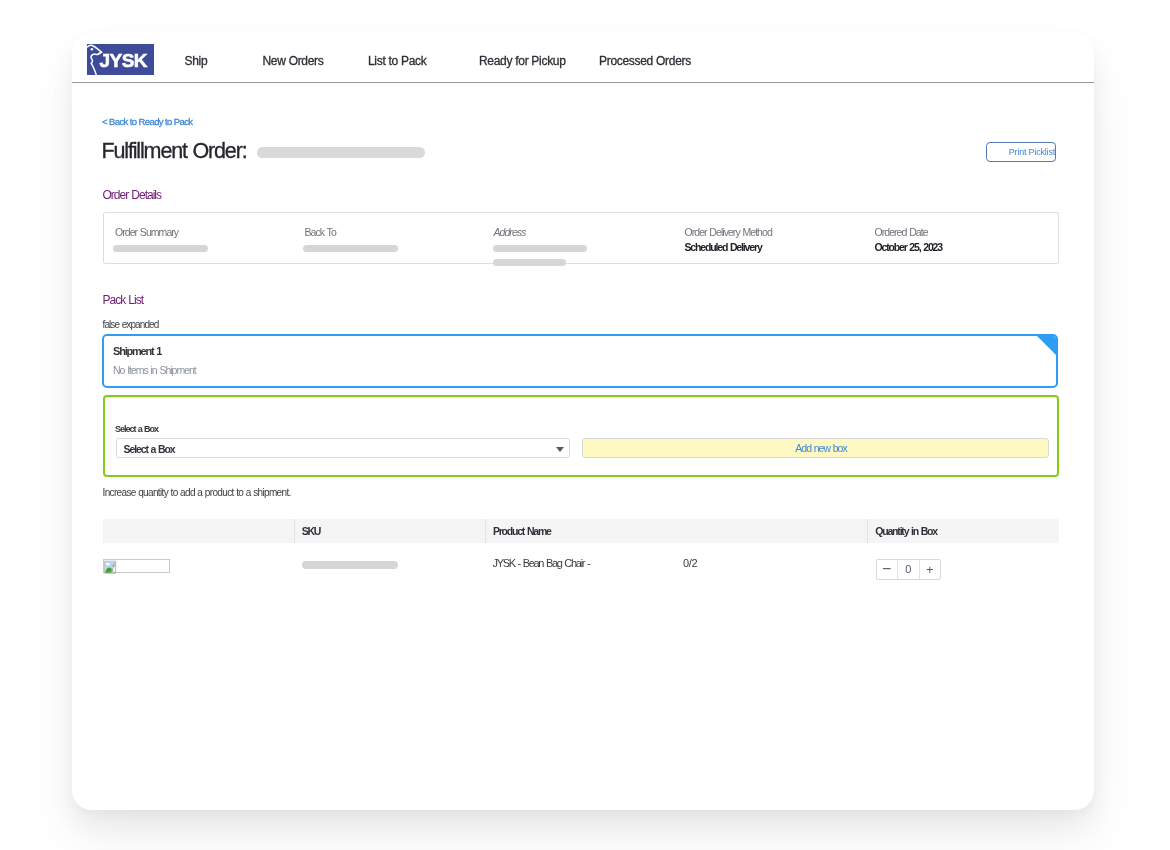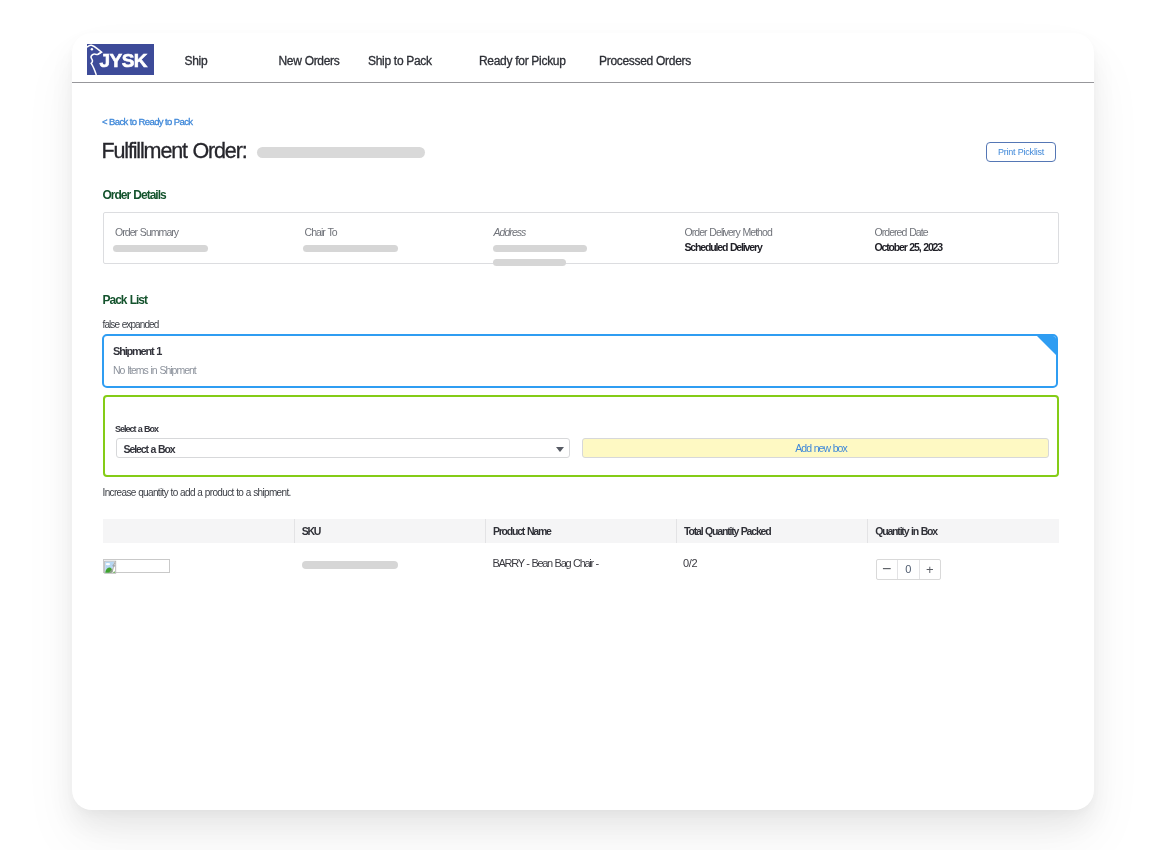--- a/index.html
+++ b/index.html
@@ -10,22 +10,22 @@
   box-shadow: 0 4px 9px rgba(0,0,0,0.025), 0 15px 26px rgba(0,0,0,0.055), 0 30px 55px rgba(0,0,0,0.055);
 }
 .abs { position:absolute; }
 
 .hdr { position:absolute; left:0; top:0; width:100%; height:49.5px; border-bottom:1px solid #97979b; }
 .nav { position:absolute; top:20.5px; font-size:12px; letter-spacing:-0.3px; color:#2d2f36; line-height:14px; -webkit-text-stroke:0.3px #2d2f36; }
 
 .backlink { position:absolute; left:30px; top:82.7px; font-size:9.5px; letter-spacing:-0.6px; color:#3f88d9; -webkit-text-stroke:0.3px #3f88d9; }
 .h1 { word-spacing:0.8px;  position:absolute; left:29.5px; top:106px; font-size:21.5px; letter-spacing:-1.15px; font-weight:500; color:#26262c; -webkit-text-stroke:0.3px #26262c; }
 .titlepill { position:absolute; left:185px; top:114px; width:168px; height:11px; border-radius:6px; background:#d9d9d9; }
-.printbtn { position:absolute; left:914px; top:109px; width:70px; height:20px; border:1px solid #5577b5; border-radius:4px; font-size:9px; letter-spacing:-0.2px; color:#3f88d9; text-align:center; line-height:19px; }
-.sechead { word-spacing:0.8px;  position:absolute; font-size:12px; font-weight:bold; color:#14532d; letter-spacing:-1.0px; }
+.printbtn { position:absolute; left:914px; top:109px; width:70px; height:20px; border:1px solid #5577b5; border-radius:4px; font-size:9px; letter-spacing:-0.2px; color:#3f88d9; text-align:right; line-height:19px; }
+.sechead { word-spacing:0.8px;  position:absolute; font-size:12px; font-weight:normal; color:#701a75; letter-spacing:-1.0px; }
 
 .obox { position:absolute; left:30.5px; top:179px; width:956px; height:52px; border:1px solid #dcdde0; border-radius:2px; }
 .lbl { word-spacing:0.8px;  position:absolute; top:12.5px; font-size:10.5px; color:#70737a; letter-spacing:-0.95px; }
 .pill { position:absolute; height:7.5px; border-radius:4px; background:#d6d6d6; }
 .bval { word-spacing:0.9px;  position:absolute; top:28px; font-size:10.5px; font-weight:bold; color:#202027; letter-spacing:-1.15px; }
 
 .falseexp { word-spacing:0.7px;  position:absolute; left:30.5px; top:285.8px; font-size:10px; letter-spacing:-0.9px; color:#3b3e45; }
 .ship { position:absolute; left:30px; top:301px; width:956px; height:54px; border:2px solid #2f9df2; border-radius:5px; background:#fff; overflow:hidden; }
 .ship .tri { position:absolute; right:-1px; top:-1px; width:0; height:0; border-top:21px solid #2f9df2; border-left:21px solid transparent; }
 .shipname { word-spacing:0.9px;  position:absolute; left:9px; top:8.5px; font-size:11px; letter-spacing:-1.2px; font-weight:bold; color:#33343c; }
@@ -56,36 +56,36 @@
   <div class="hdr">
     <svg class="abs" style="left:15px; top:11px;" width="67" height="31" viewBox="0 0 67 31">
       <rect x="0" y="0" width="67" height="31" fill="#3d4b99"></rect>
       <text x="12.6" y="23.2" font-family="Liberation Sans, sans-serif" font-size="19" font-weight="bold" fill="#ffffff" stroke="#ffffff" stroke-width="0.6" letter-spacing="-0.6">JYSK</text>
       <path d="M0 3.2 C 1.5 1.6, 3 0.9, 4.5 1.3 C 6.5 1.8, 8.5 3.2, 10.5 4.9 L 14.6 8.2 L 11.3 10.2 C 9.5 10.6, 8 10.3, 6.8 9.9" fill="none" stroke="#fff" stroke-width="1.5"></path>
       <path d="M6.9 10 C 4.5 11.2, 3.2 12.6, 4.6 14.6 C 6 16.6, 5.6 18.2, 4.2 19.4 C 5.8 21.8, 7.5 25.5, 9.3 31" fill="none" stroke="#fff" stroke-width="1.5"></path>
       <path d="M10.8 9.9 L 14.6 8.2" fill="none" stroke="#fff" stroke-width="1.2"></path>
       <circle cx="4.9" cy="5.3" r="1.2" fill="#fff"></circle>
     </svg>
     <span class="nav" style="left:112.5px;">Ship</span>
-    <span class="nav" style="left:190.5px;margin-left:16px;">New Orders</span>
-    <span class="nav" style="left:296px;">Ship to Pack</span>
+    <span class="nav" style="left:190.5px;">New Orders</span>
+    <span class="nav" style="left:296px;">List to Pack</span>
     <span class="nav" style="left:407px;">Ready for Pickup</span>
     <span class="nav" style="left:527px;">Processed Orders</span>
   </div>
 
   <div class="backlink">&lt; Back to Ready to Pack</div>
   <div class="h1">Fulfillment Order:</div>
   <div class="titlepill"></div>
   <div class="printbtn">Print Picklist</div>
 
   <div class="sechead" style="left:30.5px; top:154.5px;">Order Details</div>
   <div class="obox">
     <div class="lbl" style="left:11.5px;">Order Summary</div>
     <div class="pill" style="left:9px; top:31.5px; width:95px;"></div>
-    <div class="lbl" style="left:201px;">Chair To</div>
+    <div class="lbl" style="left:201px;">Back To</div>
     <div class="pill" style="left:199.5px; top:31.5px; width:95px;"></div>
     <div class="lbl" style="left:390px;font-style:italic;">Address</div>
     <div class="pill" style="left:389px; top:31.5px; width:94px;"></div>
     <div class="pill" style="left:389px; top:45.5px; width:73px;"></div>
     <div class="lbl" style="left:581px;">Order Delivery Method</div>
     <div class="bval" style="left:581px;">Scheduled Delivery</div>
     <div class="lbl" style="left:771px;">Ordered Date</div>
     <div class="bval" style="left:771px;">October 25, 2023</div>
   </div>
 
@@ -105,35 +105,34 @@
     </div>
     <div class="addbtn">Add new box</div>
   </div>
 
   <div class="note">Increase quantity to add a product to a shipment.</div>
 
   <div class="thead">
     <div class="th first" style="left:0; width:191.2px;"></div>
     <div class="th" style="left:382.4px; width:191.2px;">Product Name</div>
     <div class="th" style="left:191.2px; width:191.2px;">SKU</div>
-    <div class="th" style="left:573.6px; width:191.2px;">Total Quantity Packed</div>
     <div class="th" style="left:764.8px; width:191.2px;">Quantity in Box</div>
   </div>
 
   <div class="brokenimg">
     <svg width="13" height="14" viewBox="0 0 13 14" style="position:absolute; left:0px; top:-0.5px;">
       <rect x="0.7" y="1.2" width="11" height="12" fill="#fff" stroke="#b0b0b0" stroke-width="0.9"></rect>
       <path d="M1.2 1.7 H10.2 L9.4 4.2 L10.6 5.6 L9.1 7.3 L4.4 12.7 H1.2 Z" fill="#b5d6f2"></path>
       <ellipse cx="3.9" cy="4.1" rx="2.2" ry="1.2" fill="#ffffff" opacity="0.95"></ellipse>
       <path d="M1.2 12.7 C1.7 9.6 3.4 7.4 5.3 7.5 C7.2 7.6 8.3 9.3 8.6 11.2 L7.2 12.7 Z" fill="#3fa12c"></path>
       <path d="M10.2 1.7 L11.4 3.2 L10.5 4.6 L11.3 5.8 L9.9 7.6 L8.5 12.7 L4.8 12.7 L9.3 7.2 L8.3 5.5 L9.5 3.9 Z" fill="#9c9c9c" opacity="0.8"></path>
       <path d="M8.9 12.8 L10.4 11.2 L11.1 12.8 Z" fill="#48a133"></path>
     </svg>
   </div>
   <div class="skupill"></div>
-  <div class="rowtxt" style="left:420.5px;">BARRY - Bean Bag Chair -</div>
+  <div class="rowtxt" style="left:420.5px;">JYSK - Bean Bag Chair -</div>
   <div class="rowtxt" style="left:611px; letter-spacing:-0.3px;">0/2</div>
   <div class="stepper">
       <div style="font-size:16px; line-height:18px;">−</div>
       <div class="num">0</div>
       <div>+</div>
     </div>
 </div>
 
 </body></html>

